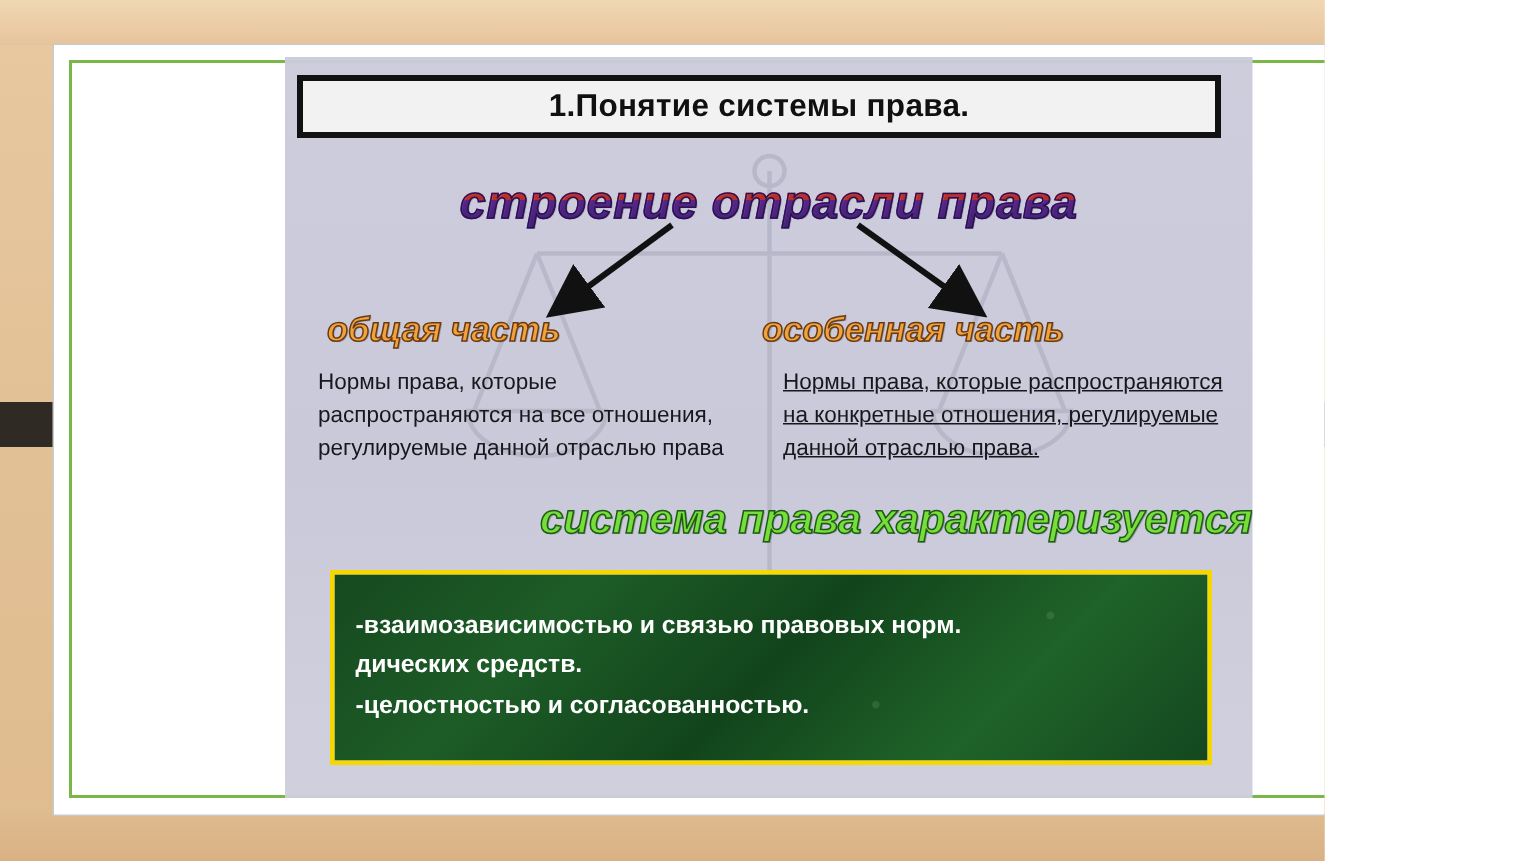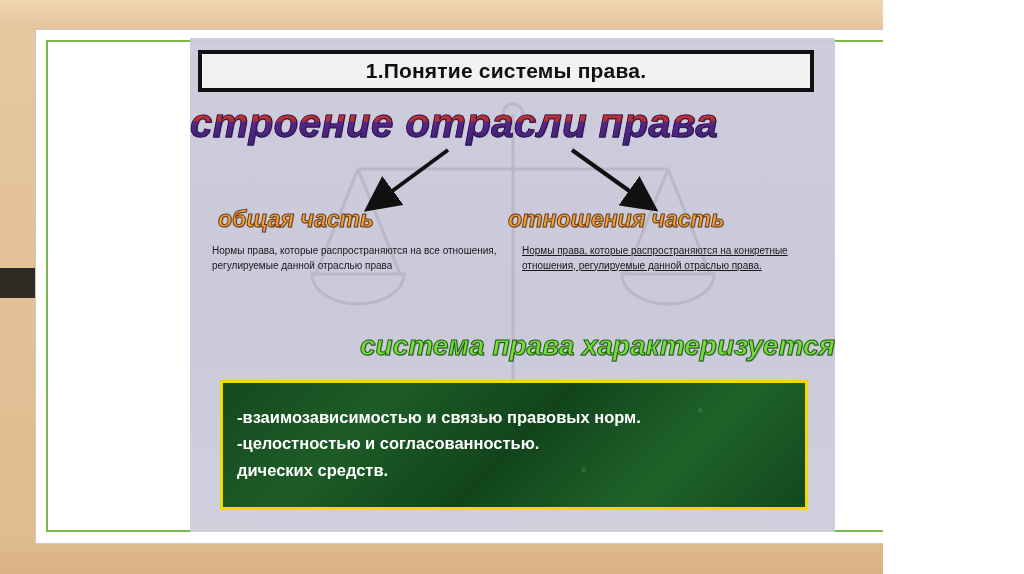--- a/index.html
+++ b/index.html
@@ -103,23 +103,24 @@
   .title-box span {
     font-size: 21px;
     font-weight: bold;
     color: #101010;
     letter-spacing: 0.2px;
   }
 
   
   .wordart-main {
     position: absolute;
-    left: 0; top: 63px;
+    left: 0; top: 79px;
     width: 645px;
-    font-size: 40px;
+    text-align: center;
+    font-size: 31px;
     font-weight: bold;
     font-style: italic;
     letter-spacing: 0.5px;
     background: linear-gradient(180deg, #f0504a 0%, #d93a36 45%, #6a2fa0 46%, #4b2a8c 100%);
     -webkit-background-clip: text;
     background-clip: text;
     color: transparent;
     -webkit-text-stroke: 1px #2b1152;
     text-shadow: 1px 1px 0 rgba(0,0,0,0.18);
   }
@@ -143,21 +144,21 @@
     text-shadow: 1px 1px 0 rgba(0,0,0,0.2);
     white-space: nowrap;
   }
   .sub-left  { left: 28px; }
   .sub-right { left: 318px; }
 
   
   .col {
     position: absolute;
     top: 206px;
-    font-size: 10px;
+    font-size: 15px;
     line-height: 1.45;
     color: #16181c;
   }
   .col-left  { left: 22px;  width: 290px; }
   .col-right { left: 332px; width: 300px; text-decoration: underline; }
 
   
   .wordart-green {
     position: absolute;
     left: 0; top: 292px;
@@ -238,25 +239,25 @@
           <path d="M0,0 L9,4.5 L0,9 z" fill="#111111"></path>
         </marker>
       </defs>
       <line x1="258" y1="8" x2="190" y2="58" stroke="#111111" stroke-width="4" marker-end="url(#ah)"></line>
       <line x1="382" y1="8" x2="452" y2="58" stroke="#111111" stroke-width="4" marker-end="url(#ah)"></line>
     </svg>
 
     <div class="sub sub-left">общая часть</div>
     <div class="col col-left">Нормы права, которые распространяются на все отношения, регулируемые данной отраслью права</div>
 
-    <div class="sub sub-right">отношения часть</div>
+    <div class="sub sub-right">особенная часть</div>
     <div class="col col-right">Нормы права, которые распространяются на конкретные отношения, регулируемые данной отраслью права.</div>
 
     <div class="wordart-green">система права характеризуется</div>
 
     <div class="green-box">
       <p>-взаимозависимостью и связью правовых норм.</p>
+      <p>дических средств.</p>
       <p>-целостностью и согласованностью.</p>
-      <p>дических средств.</p>
     </div>
 
   </div>
 </div>
 
 </body></html>

